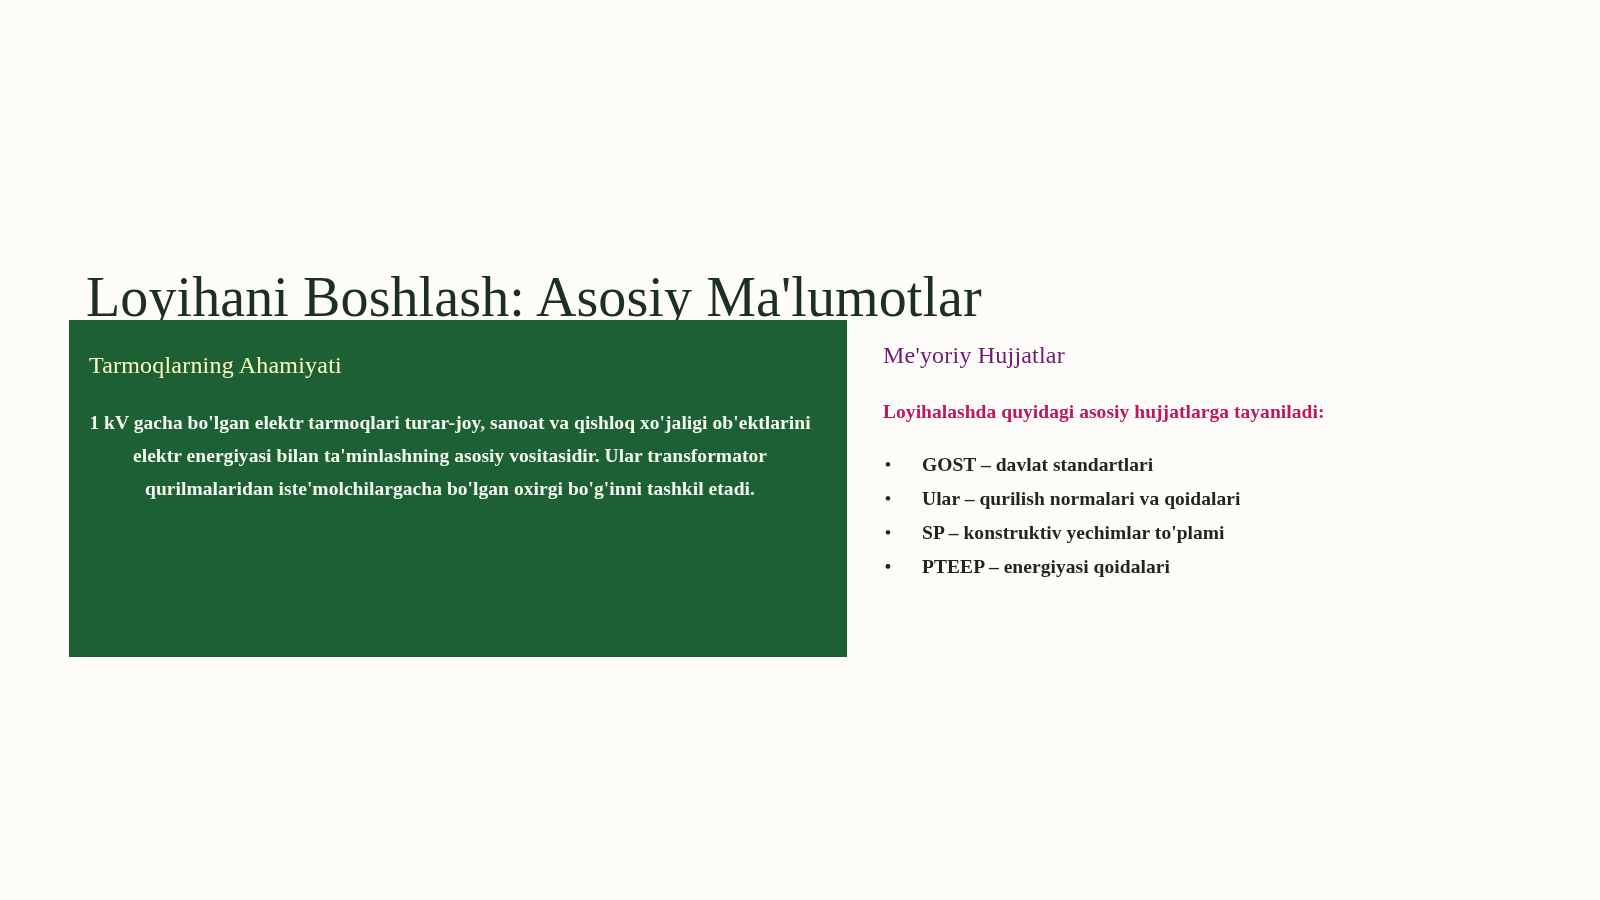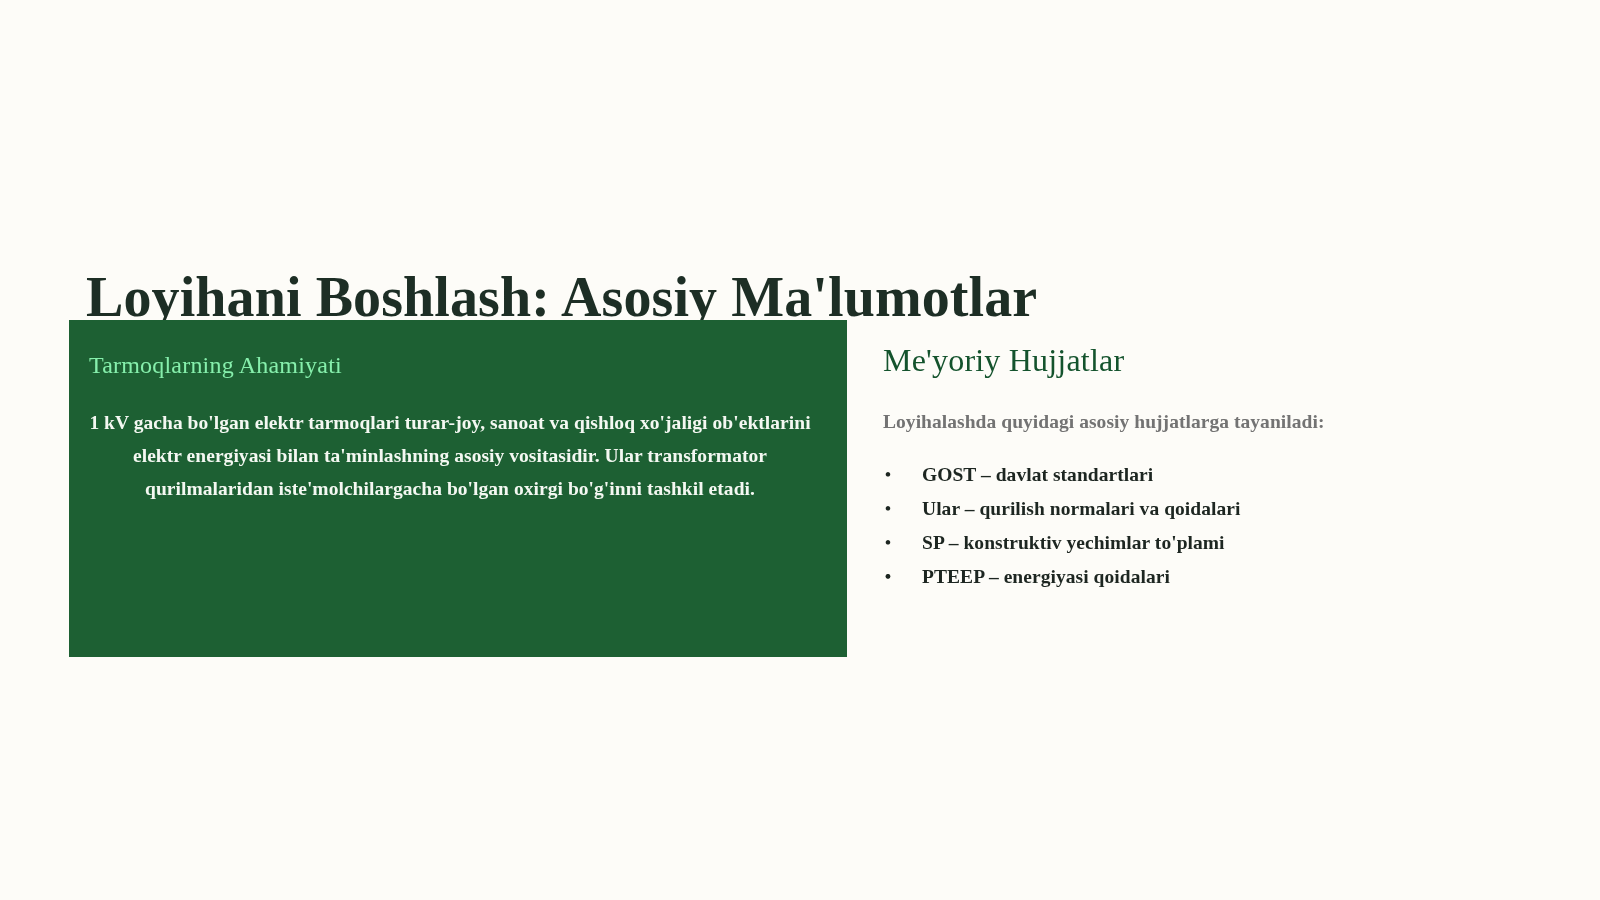--- a/index.html
+++ b/index.html
@@ -23,21 +23,21 @@
     background: #fdfcf8;
   }
 
   
   .slide-title {
     position: absolute;
     left: 86px;
     top: 228px;
     width: 1400px;
     font-size: 56px;
-    font-weight: 700;
+    font-weight: 400;
     line-height: 1.12;
     letter-spacing: 0.1px;
     color: #1d2e25;
     white-space: nowrap;
   }
 
   
   .columns {
     position: absolute;
     left: 0;
@@ -56,21 +56,21 @@
     box-sizing: border-box;
     background: #1d6033;
     padding: 30px 36px 30px 20px;
   }
   .card-heading {
     margin: 0;
     padding: 0 0 0 0;
     font-size: 24px;
     font-weight: 400;
     line-height: 1.25;
-    color: #86efac;
+    color: #fef9c3;
     letter-spacing: 0.2px;
   }
   .card-body {
     margin: 26px 0 0 0;
     padding: 0;
     font-size: 19.5px;
     font-weight: 700;
     line-height: 33px;
     color: #f4f8f2;
     max-width: 740px;
@@ -80,32 +80,32 @@
 
   
   .docs-col {
     position: absolute;
     left: 883px;
     top: 20px;
     width: 640px;
   }
   .docs-heading {
     margin: 0;
-    font-size: 32px;
+    font-size: 24px;
     font-weight: 400;
     line-height: 1.25;
-    color: #14532d;
+    color: #701a75;
     letter-spacing: 0.2px;
   }
   .docs-intro {
     margin: 28px 0 0 0;
     font-size: 19.5px;
     font-weight: 700;
     line-height: 28px;
-    color: #737373;
+    color: #be185d;
     letter-spacing: 0.05px;
   }
   .docs-list {
     list-style: none;
     margin: 22px 0 0 0;
     padding: 0;
   }
   .docs-list li {
     position: relative;
     padding-left: 39px;

